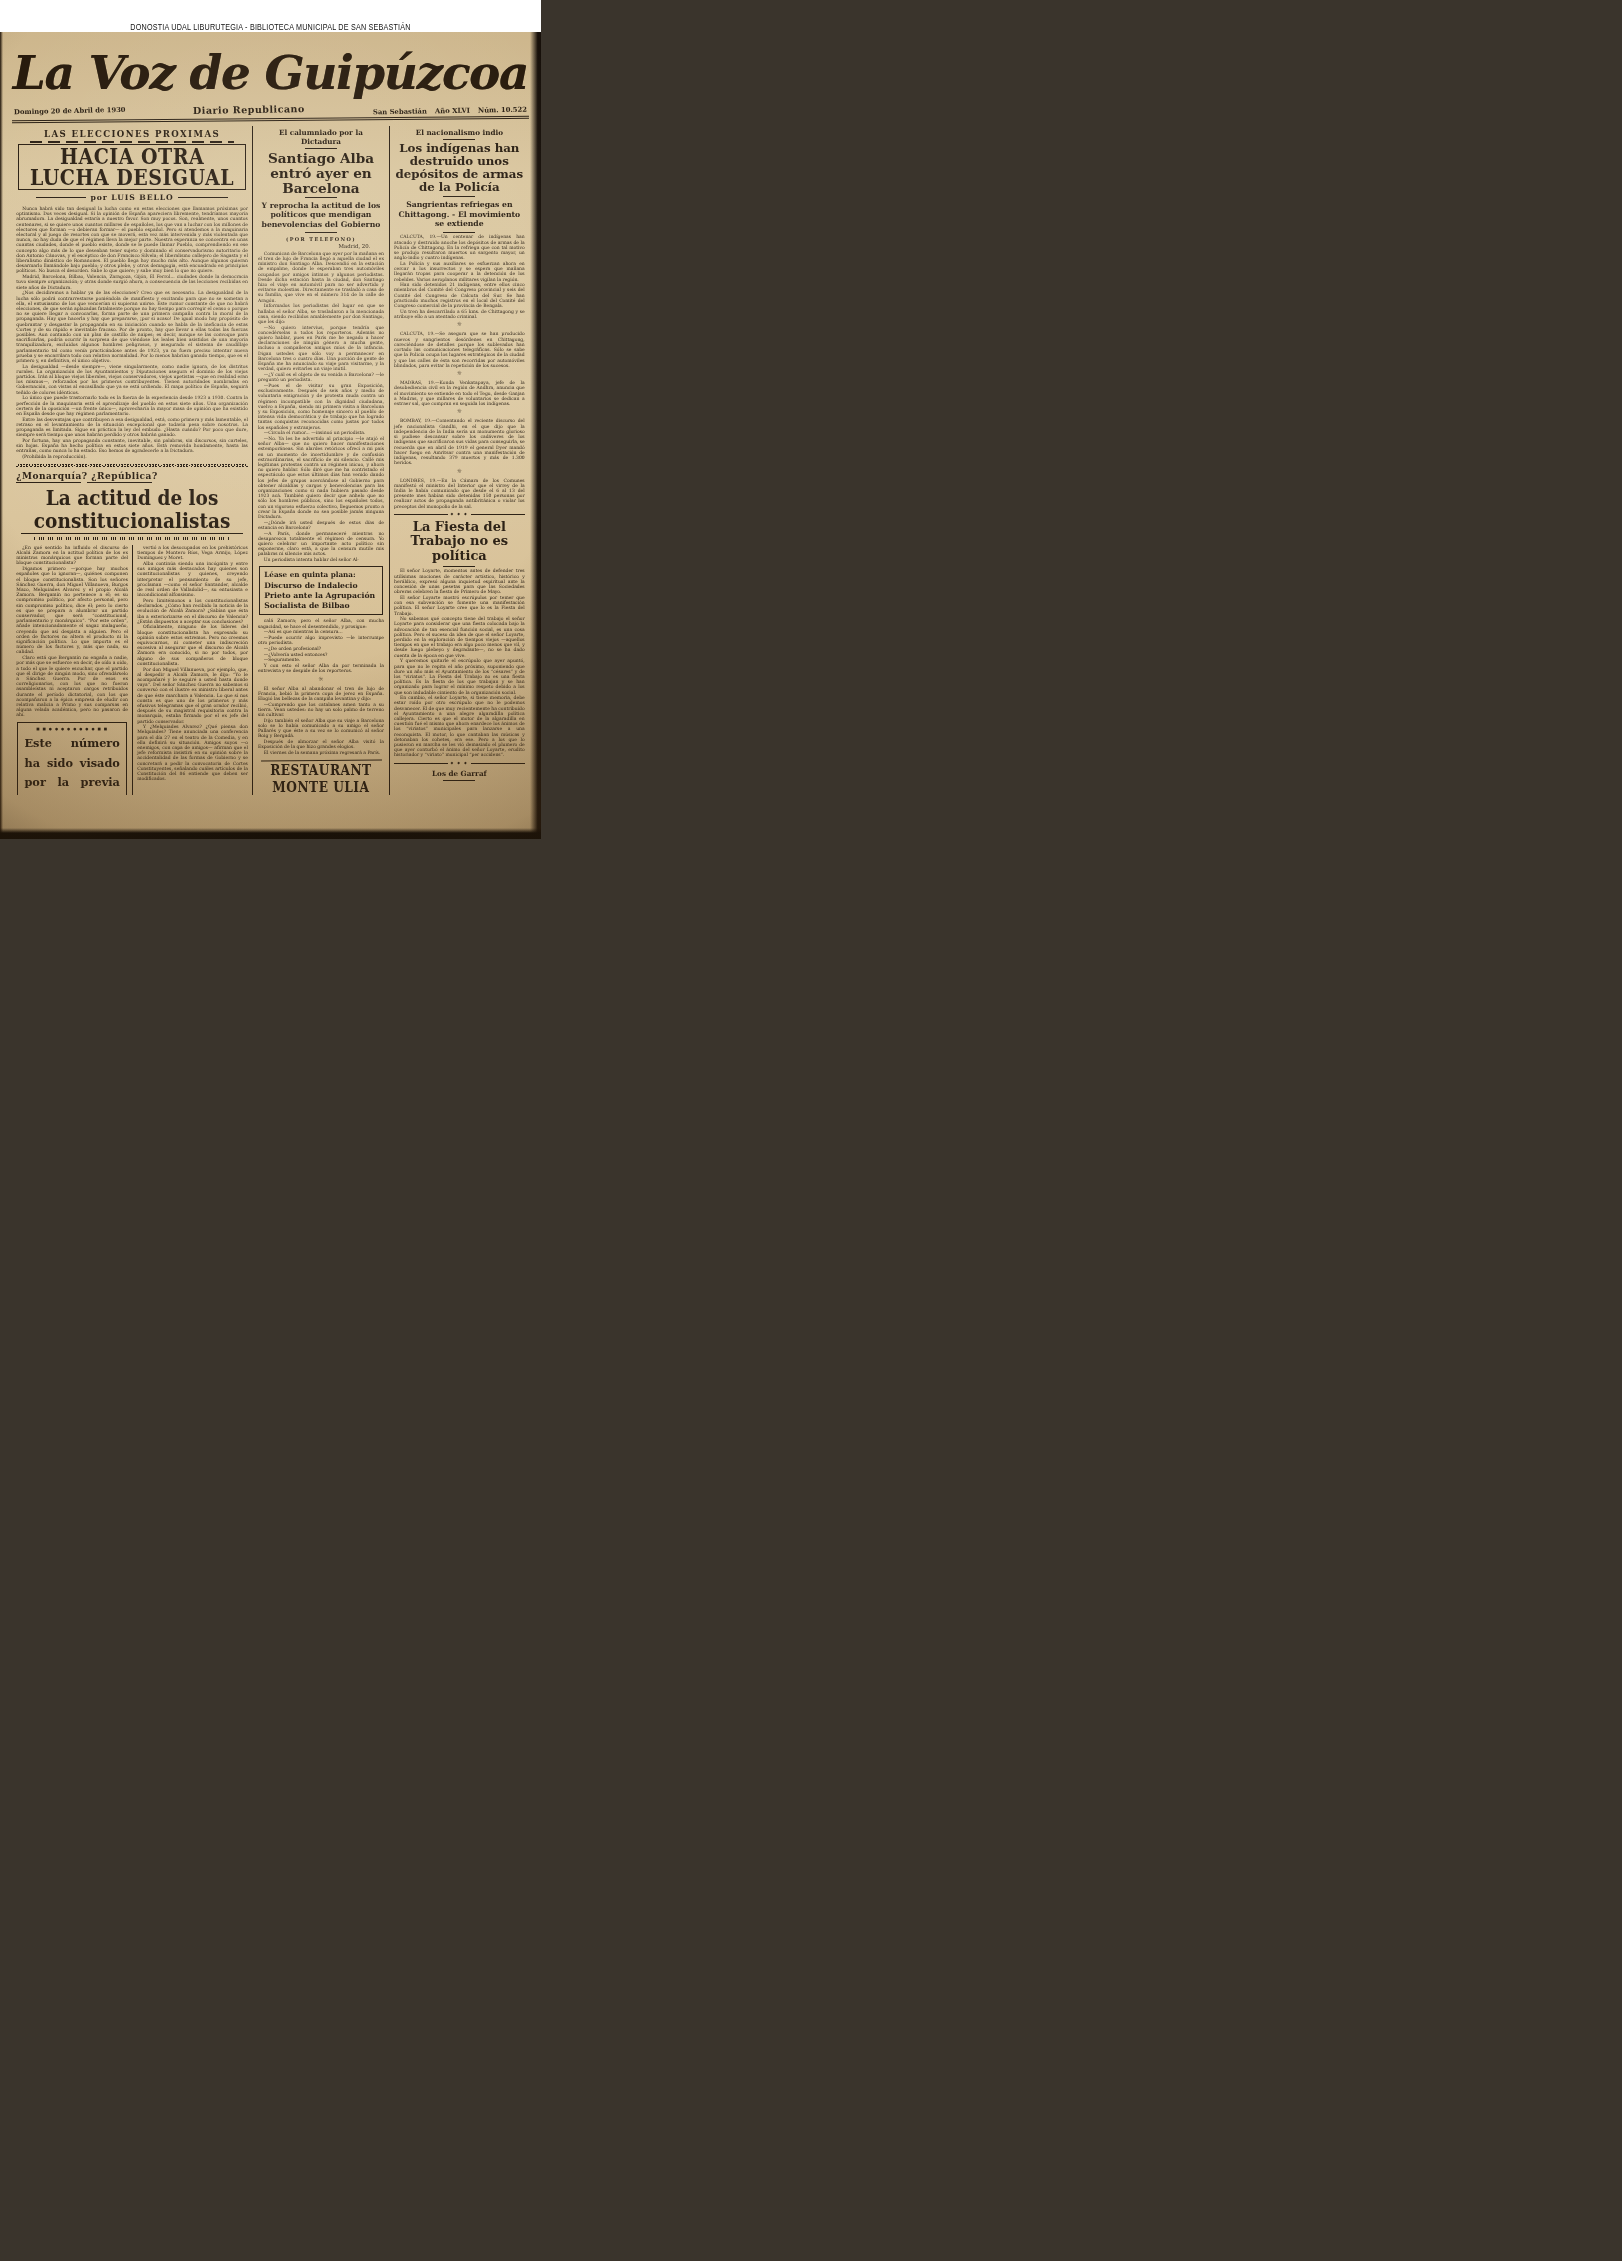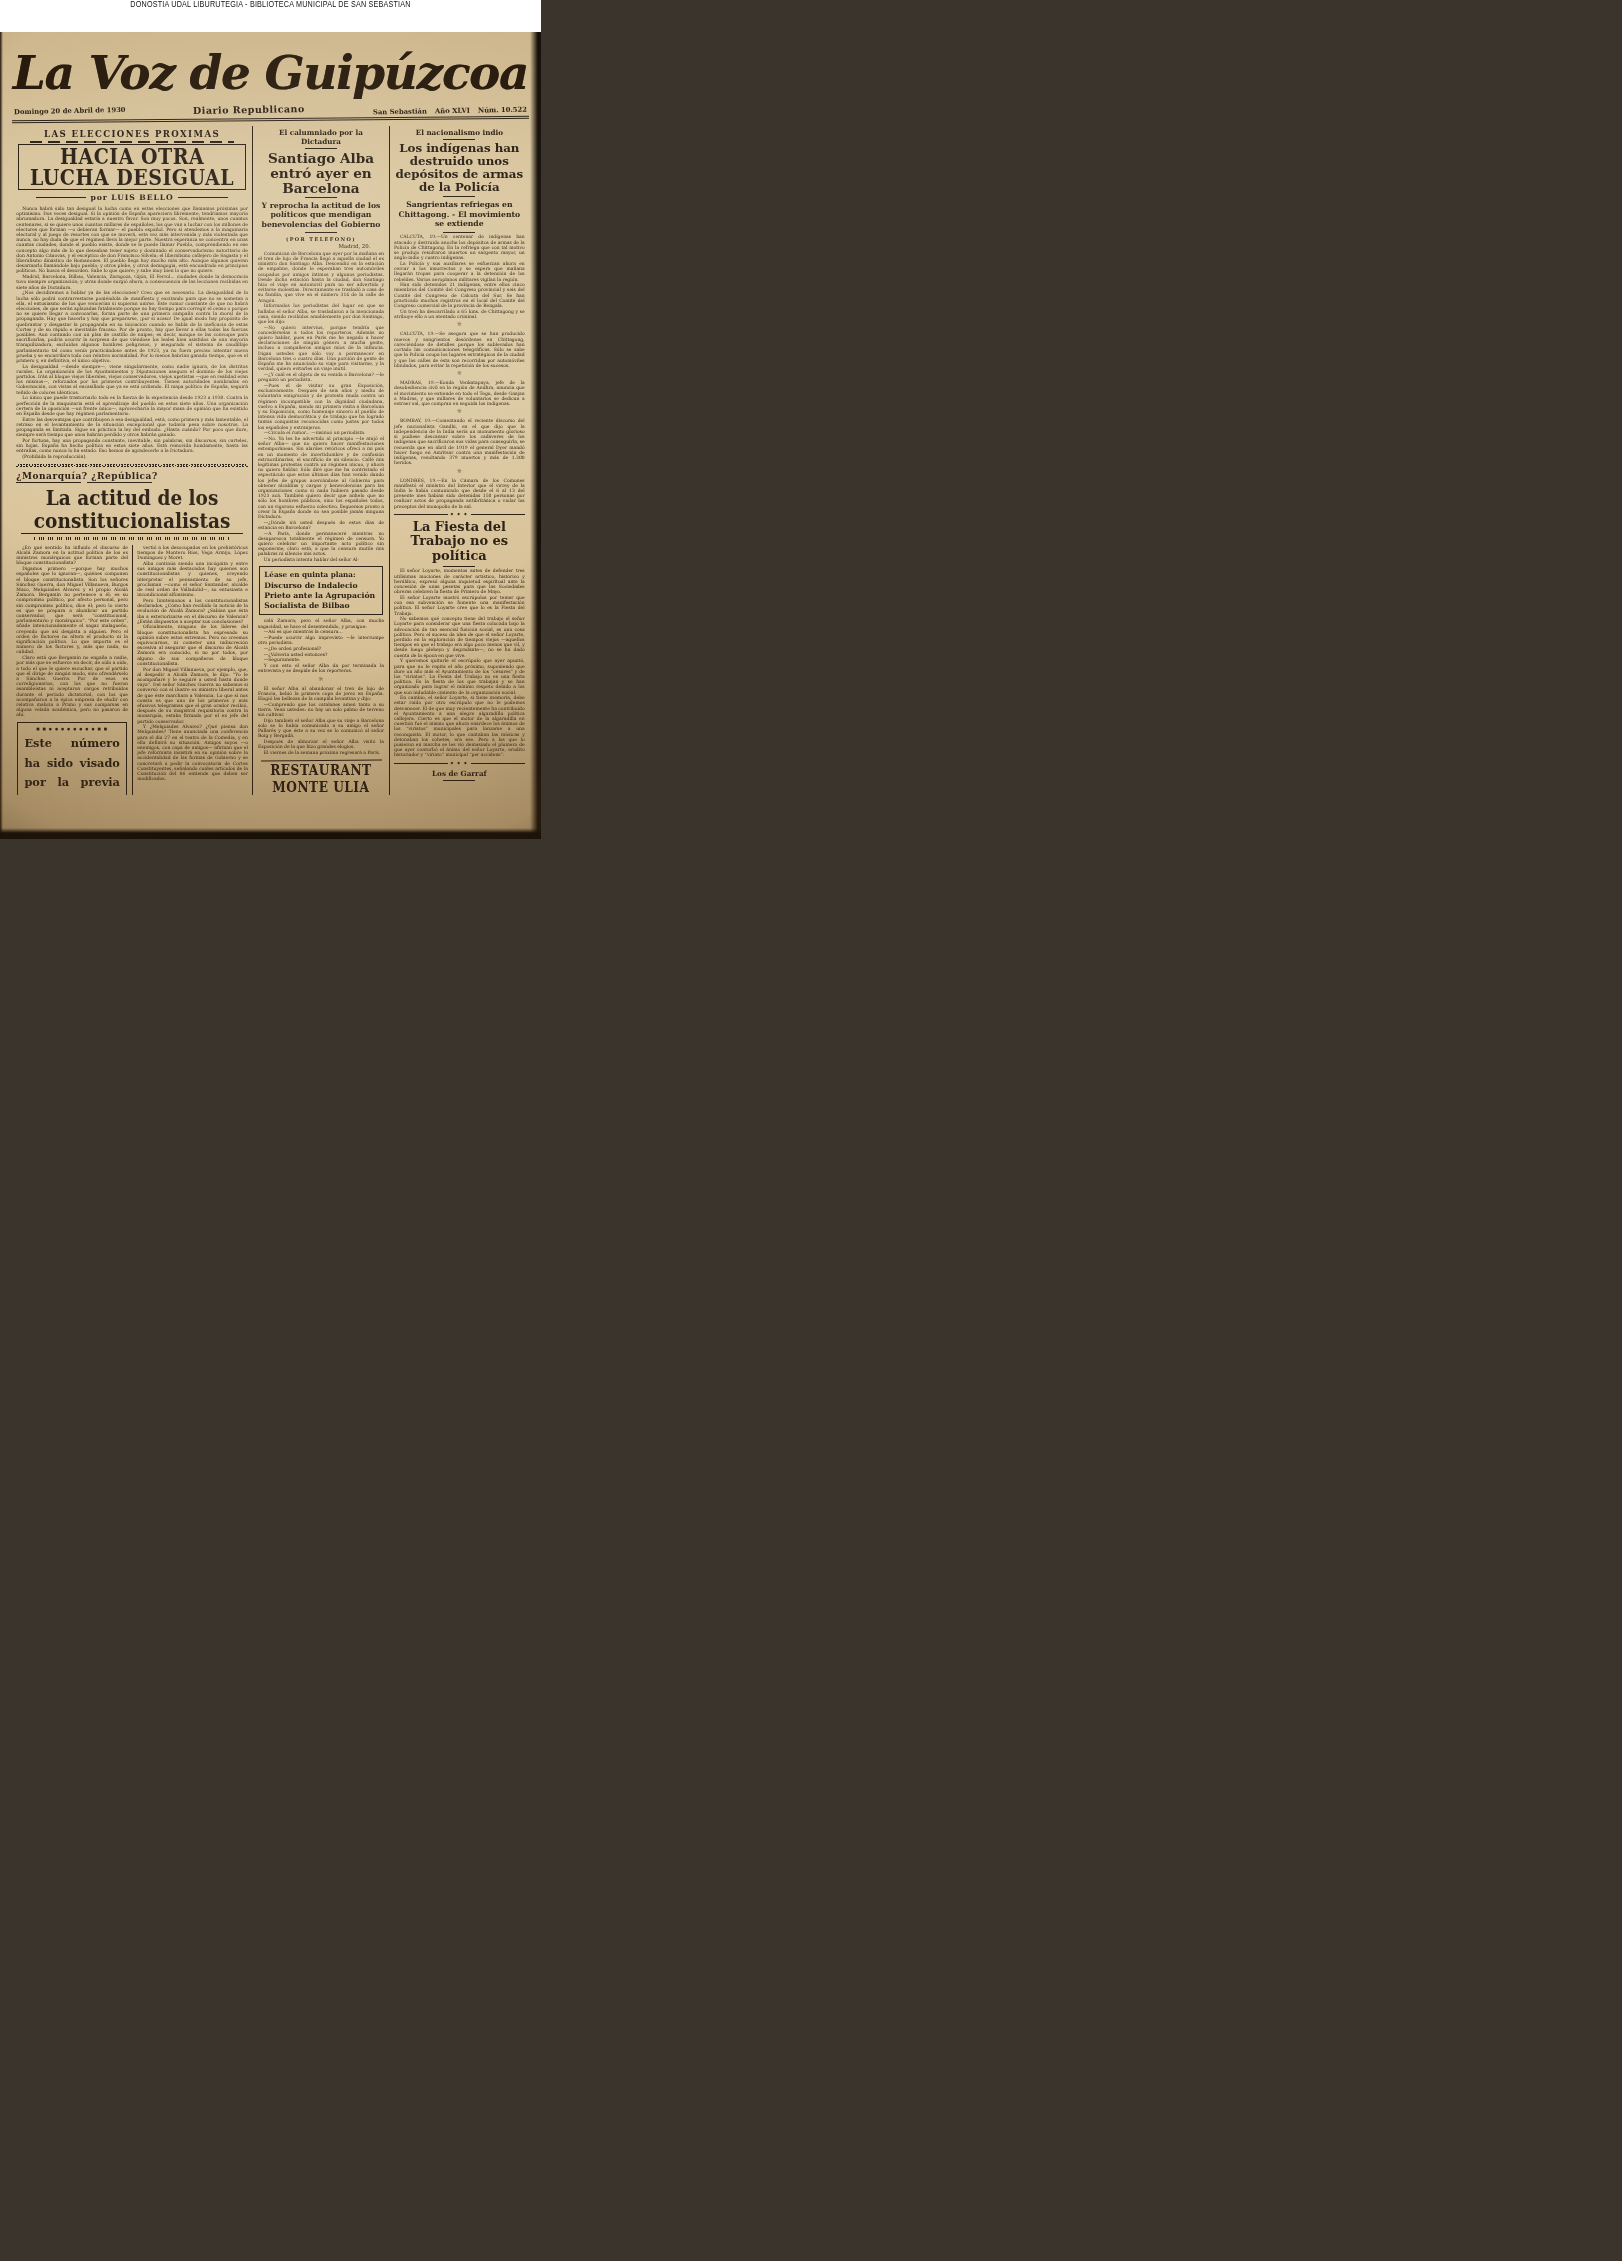--- a/index.html
+++ b/index.html
@@ -1,19 +1,19 @@
 <!DOCTYPE html>
 <html style="font-size:7.2px"><head>
 <meta charset="utf-8">
 <style>
   html,body{margin:0;padding:0;background:#3a342c;}
   .photo{position:relative;width:541px;height:839px;background:#ffffff;overflow:hidden;
          font-family:"DejaVu Serif", serif;color:#2b2014;}
   
-  .archive-band{height:32px;display:flex;align-items:flex-start;justify-content:center;background:#fff;}
+  .archive-band{height:32px;display:flex;align-items:flex-end;justify-content:center;background:#fff;}
   .archive-band span{font-family:"Liberation Sans", sans-serif;font-size:7.2px;letter-spacing:0.2px;color:#141414;
                      transform:scaleY(1.15);font-weight:500;}
   
   .paper{position:absolute;top:32px;left:0;right:0;bottom:0;overflow:hidden;
          background:linear-gradient(180deg,#cdb68c 0%,#dac7a0 18%,#ddcaa4 45%,#d7c096 75%,#c6ac7f 100%);
          padding:0 11.8px;box-sizing:border-box;}
   .vignette{position:absolute;inset:0;pointer-events:none;
          background:radial-gradient(115% 85% at 52% 32%, rgba(255,255,255,.10) 0%, transparent 55%, rgba(78,50,20,.28) 86%, rgba(43,26,8,.55) 100%);}
   .edge-left{position:absolute;left:0;top:0;bottom:0;width:3.2px;background:linear-gradient(90deg,#20150a,rgba(32,21,10,0));}
   .edge-right{position:absolute;right:0;top:0;bottom:0;width:11px;background:linear-gradient(270deg,#17100a 30%,rgba(23,16,10,0));}

